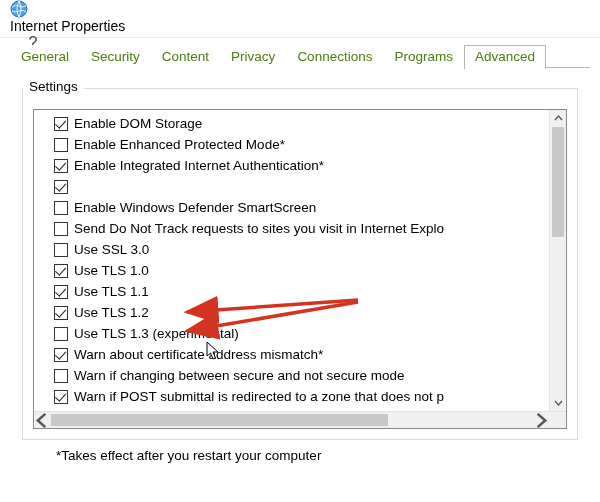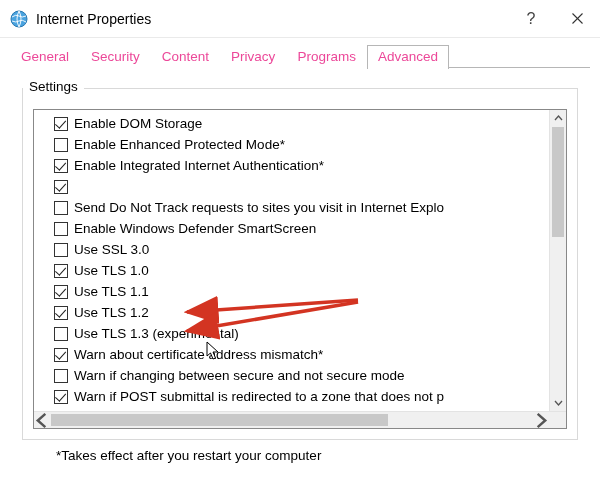--- a/index.html
+++ b/index.html
@@ -9,23 +9,23 @@
     font-family: "Segoe UI", Tahoma, sans-serif;
     font-size: 13.5px;
     background: #fff;
     color: #000;
     overflow: hidden;
   }
   
   .titlebar {
     height: 38px;
     display: flex;
-    align-items: center;
     padding: 0 0 0 10px;
     border-bottom: 1px solid #eaeaea;
+    flex-direction: column;
   }
   .titlebar .app-icon {
     width: 18px; height: 18px;
     margin-right: 8px;
     position: relative;
   }
   .titlebar .title-text {
     flex: 1;
     font-size: 14px;
   }
@@ -52,21 +52,21 @@
     border-bottom: 1px solid #b6b6b6;
     z-index: 0;
   }
   .tab {
     padding: 3px 10px 4px 10px;
     font-size: 13.5px;
     border: 1px solid transparent;
     border-bottom: none;
     position: relative;
     z-index: 1;
-    color: #ec4899;
+    color: #4d7c0f;
     background: #fff;
   }
   .tab.active {
     border-color: #b6b6b6;
     background: #fff;
     padding-bottom: 5px;
     margin-bottom: -1px;
   }
   
   .body-area {
@@ -206,20 +206,21 @@
       <line x1="10.5" y1="0.5" x2="0.5" y2="10.5" stroke="#333" stroke-width="1.1"></line>
     </svg>
   </div>
 </div>
 
 <div class="tabstrip" id="tabstrip">
     <div class="tab">General</div>
     <div class="tab">Security</div>
     <div class="tab">Content</div>
     <div class="tab">Privacy</div>
+    <div class="tab">Connections</div>
     <div class="tab">Programs</div>
     <div class="tab active">Advanced</div>
   </div>
 
 <div class="body-area">
   <div class="groupbox">
     <span class="groupbox-label">Settings</span>
     <div class="listbox-wrap">
       <div class="listbox" style="position:relative;">
         <div class="list-inner" id="list-inner">
@@ -233,25 +234,25 @@
             </div>
             <div class="row">
               <span class="chk checked"></span>
               <span class="row-label">Enable Integrated Internet Authentication*</span>
             </div>
             <div class="row">
               <span class="chk checked"></span>
             </div>
             <div class="row">
               <span class="chk"></span>
+              <span class="row-label">Enable Windows Defender SmartScreen</span>
+            </div>
+            <div class="row">
+              <span class="chk"></span>
               <span class="row-label">Send Do Not Track requests to sites you visit in Internet Explo</span>
-            </div>
-            <div class="row">
-              <span class="chk"></span>
-              <span class="row-label">Enable Windows Defender SmartScreen</span>
             </div>
             <div class="row">
               <span class="chk"></span>
               <span class="row-label">Use SSL 3.0</span>
             </div>
             <div class="row">
               <span class="chk checked"></span>
               <span class="row-label">Use TLS 1.0</span>
             </div>
             <div class="row">

